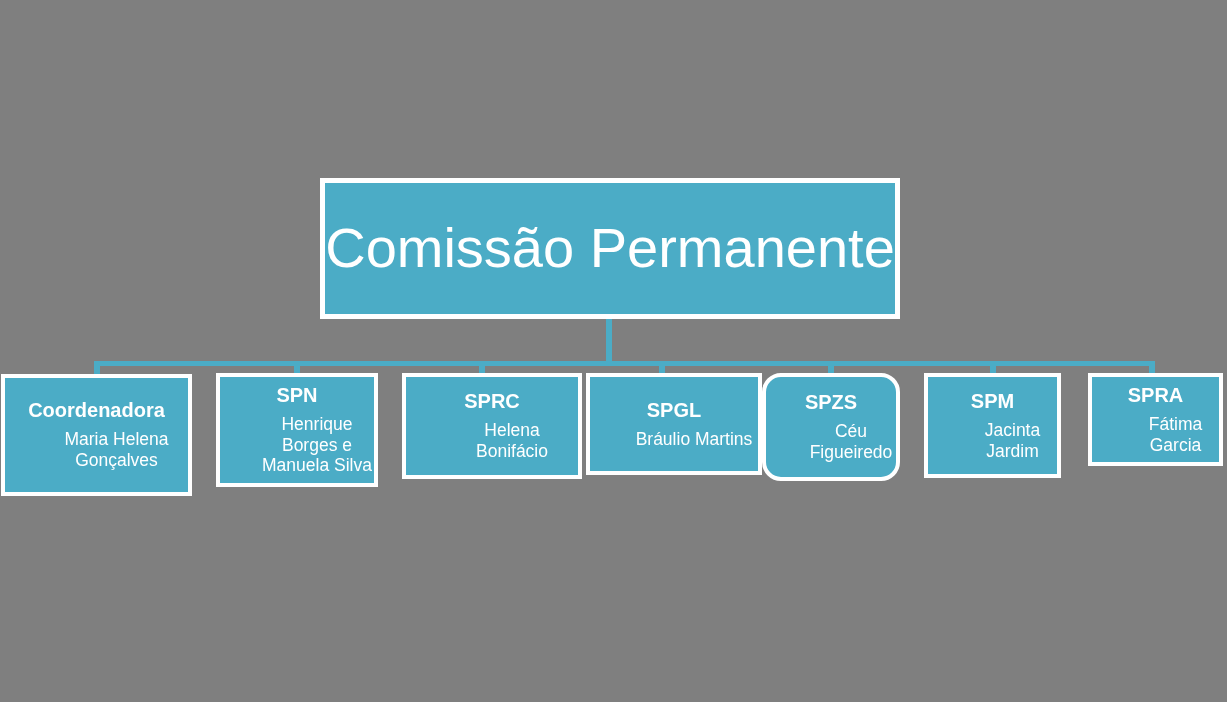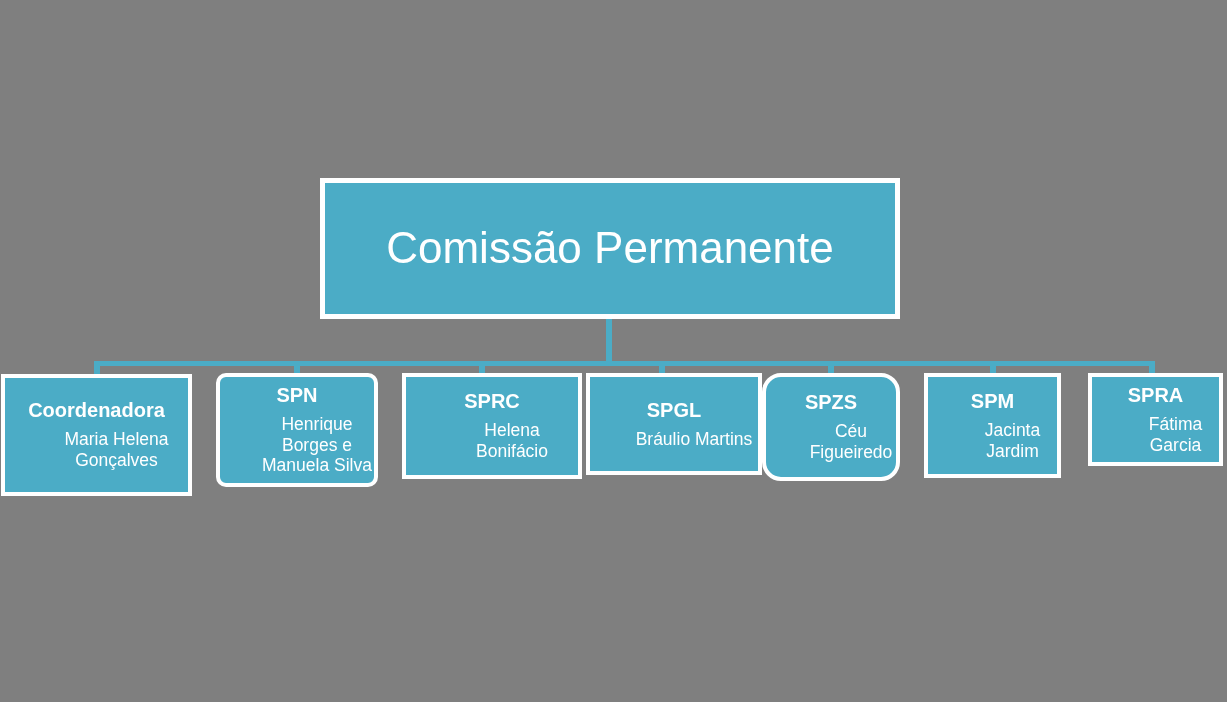--- a/index.html
+++ b/index.html
@@ -25,21 +25,21 @@
     justify-content: center;
     text-align: center;
   }
 
   .node.root {
     left: 320px; top: 178px;
     width: 580px; height: 141px;
     border: 5px solid #FFFFFF;
   }
   .root-title {
-    font-size: 44px;
+    font-size: 56px;
     font-weight: 400;
     line-height: 1.15;
     white-space: nowrap;
   }
 
   .node.child {
     border: 4px solid #FFFFFF;
     padding: 2px;
   }
   .child-title {
@@ -52,21 +52,21 @@
     font-size: 17.5px;
     font-weight: 400;
     line-height: 1.18;
     margin-top: 7px;
     white-space: pre-line;
     margin-left: 40px;
   }
 
   
   .n1 { left: 1px;    top: 374px; width: 191px; height: 122px; }
-  .n2 { left: 216px;  top: 373px; width: 162px; height: 114px; border-radius: 10px; }
+  .n2 { left: 216px;  top: 373px; width: 162px; height: 114px; }
   .n3 { left: 402px;  top: 373px; width: 180px; height: 106px; }
   .n4 { left: 586px;  top: 373px; width: 176px; height: 102px; }
   .n5 { left: 762px;  top: 373px; width: 138px; height: 108px; border-radius: 19px; }
   .n6 { left: 924px;  top: 373px; width: 137px; height: 105px; }
   .n7 { left: 1088px; top: 373px; width: 135px; height: 93px;  }
 
   
   .connector {
     position: absolute;
     background: #4BACC6;

